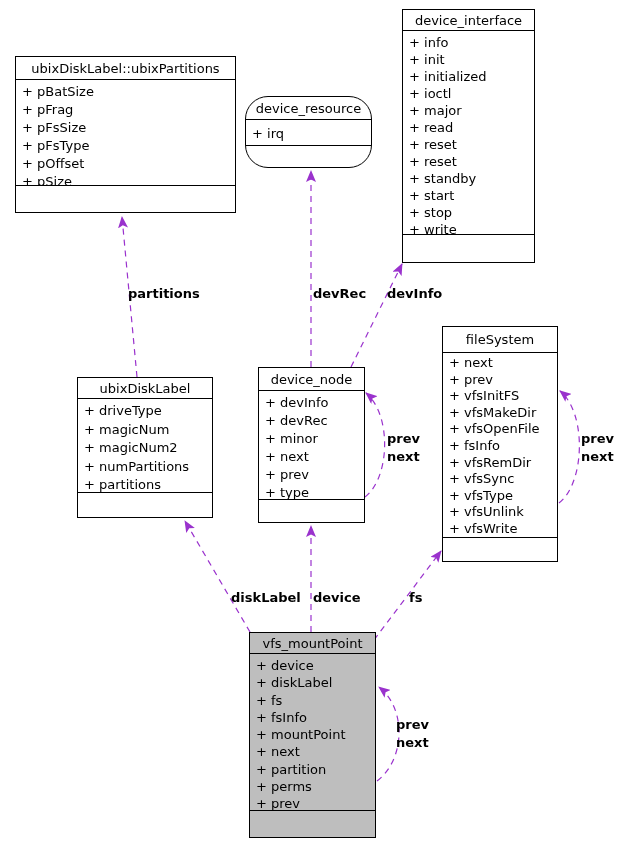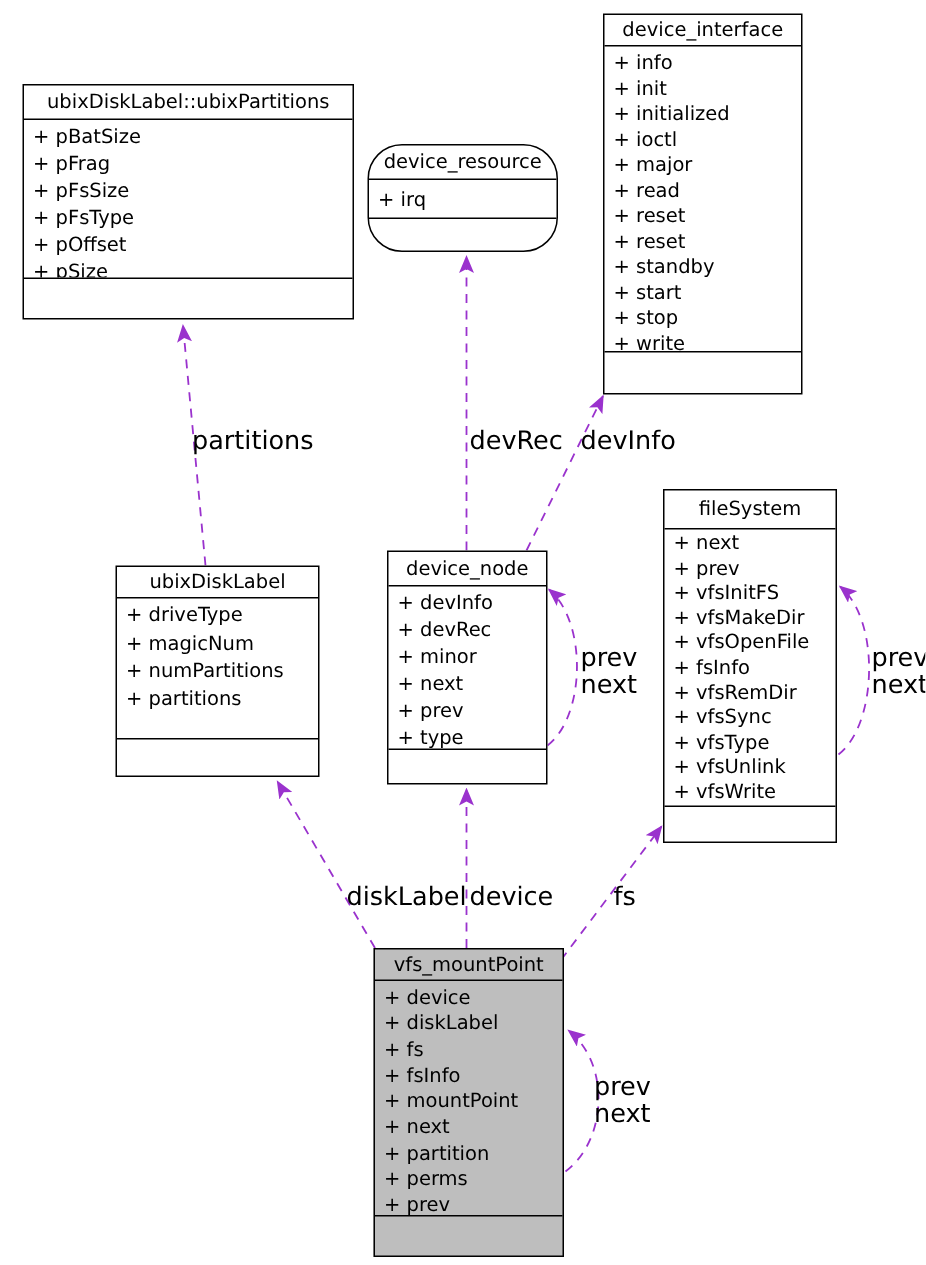--- a/index.html
+++ b/index.html
@@ -92,23 +92,24 @@
     fill:none;
     stroke:var(--edge-color);
     stroke-width:1.2;
     stroke-dasharray:6 5;
   }
   .arrowhead{fill:var(--edge-color);}
 
   
   .edge-label{
     position:absolute;
-    font-size:17px;
+    font-size:13px;
     line-height:18px;
     white-space:pre-line;
+    font-weight:bold;
   }
   #lbl-partitions{left:128px;top:285px;}
   #lbl-devrec{left:313px;top:285px;}
   #lbl-devinfo{left:387px;top:285px;}
   #lbl-disklabel{left:231px;top:589px;}
   #lbl-device{left:313px;top:589px;}
   #lbl-fs{left:409px;top:589px;}
   #lbl-prevnext-devicenode{left:387px;top:430px;}
   #lbl-prevnext-filesystem{left:581px;top:430px;}
   #lbl-prevnext-vfs{left:396px;top:716px;}
@@ -173,20 +174,21 @@
         <div class="member">+ write</div>
       </div>
     <div class="cb-empty"></div>
   </div>
 
   <div class="classbox" id="box-ubix-disklabel">
     <div class="cb-title">ubixDiskLabel</div>
     <div class="cb-members">
         <div class="member">+ driveType</div>
         <div class="member">+ magicNum</div>
+        <div class="member">+ magicNum2</div>
         <div class="member">+ numPartitions</div>
         <div class="member">+ partitions</div>
       </div>
     <div class="cb-empty"></div>
   </div>
 
   <div class="classbox" id="box-device-node">
     <div class="cb-title">device_node</div>
     <div class="cb-members">
         <div class="member">+ devInfo</div>

